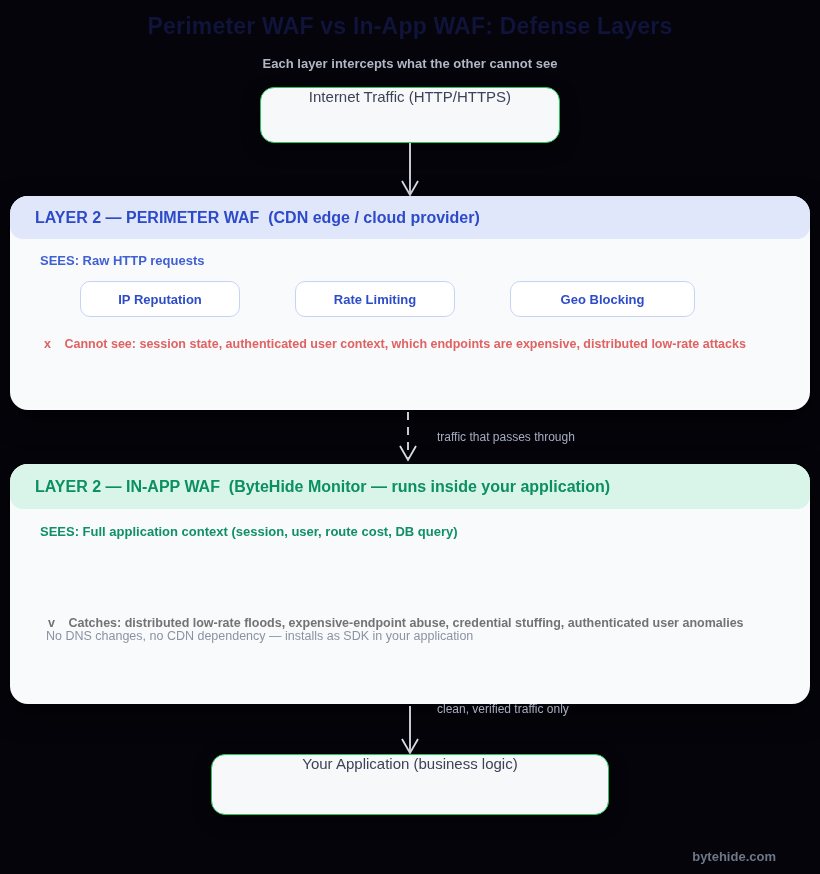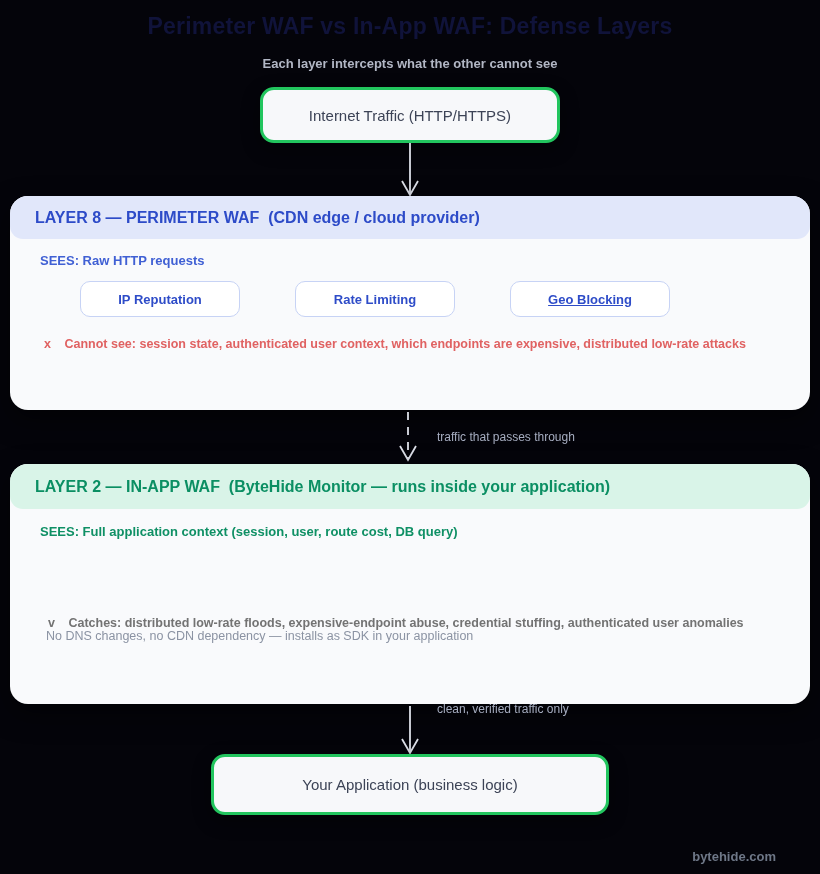--- a/index.html
+++ b/index.html
@@ -18,22 +18,22 @@
     color: #10133a; letter-spacing: 0.2px;
   }
   .subtitle {
     position: absolute; top: 56px; left: 0; width: 820px;
     text-align: center; font-size: 13px; font-weight: 600;
     color: #b2b7c5;
   }
 
   .node-box {
     position: absolute; background: #f7f8fa;
-    border: 3px solid #22c55e; border-radius: 14px;
-    display: flex; align-items: center; justify-content: center;
+    border: 1px solid #22c55e; border-radius: 14px;
+    display: flex; align-items: flex-start; justify-content: center;
     font-size: 15px; color: #3c4356; font-weight: 400;
     box-shadow: 0 6px 18px rgba(0,0,0,0.45);
   }
   .internet-box { left: 260px; top: 87px; width: 300px; height: 56px; }
   .app-box { left: 211px; top: 754px; width: 398px; height: 61px; }
 
   .layer-card {
     position: absolute; left: 10px; width: 800px;
     background: #f9fafc; border-radius: 18px;
     box-shadow: 0 10px 26px rgba(0,0,0,0.5);
@@ -66,21 +66,21 @@
   .layer2 .pill-row { top: 87px; }
   .pill {
     height: 36px; background: #ffffff; border-radius: 10px;
     display: flex; align-items: center; justify-content: center;
     font-size: 13px; font-weight: 600;
   }
   .layer1 .pill { color: #2e4cc8; border: 1px solid #c7d3f5; margin-left: 40px; }
   .layer2 .pill { color: #108e63; border: 1px solid #b9ecd5; }
   .layer1 .pill:nth-child(1) { width: 160px; }
   .layer1 .pill:nth-child(2) { width: 160px; }
-  .layer1 .pill:nth-child(3) { width: 160px; text-decoration: underline; }
+  .layer1 .pill:nth-child(3) { width: 185px; }
   .layer1 .pill:nth-child(4) { width: 200px; }
   .layer2 .pill:nth-child(1) { width: 155px; }
   .layer2 .pill:nth-child(2) { width: 154px; }
   .layer2 .pill:nth-child(3) { width: 173px; }
   .layer2 .pill:nth-child(4) { width: 200px; }
 
   .marker-line {
     position: absolute; font-size: 12.5px; font-weight: 700;
     white-space: nowrap;
   }
@@ -122,21 +122,21 @@
   <div class="node-box internet-box">
     <span>Internet Traffic (HTTP/HTTPS)</span>
   </div>
 
   <svg class="arrow-svg arrow1" width="30" height="54">
     <line x1="15" y1="0" x2="15" y2="52" stroke="#dde0e9" stroke-width="1.8"></line>
     <polyline points="7,38 15,52 23,38" fill="none" stroke="#dde0e9" stroke-width="1.8"></polyline>
   </svg>
 
   <div class="layer-card layer1">
-    <div class="layer-header">LAYER 8 — PERIMETER WAF  (CDN edge / cloud provider)</div>
+    <div class="layer-header">LAYER 2 — PERIMETER WAF  (CDN edge / cloud provider)</div>
     <div class="sees-line">SEES: Raw HTTP requests</div>
     <div class="pill-row">
       <div class="pill">IP Reputation</div>
       <div class="pill">Rate Limiting</div>
       <div class="pill">Geo Blocking</div>
     </div>
     <div class="marker-line cannot-line">
       <span class="marker">x</span>
       <span class="marker-text">Cannot see: session state, authenticated user context, which endpoints are expensive, distributed low-rate attacks</span>
     </div>

